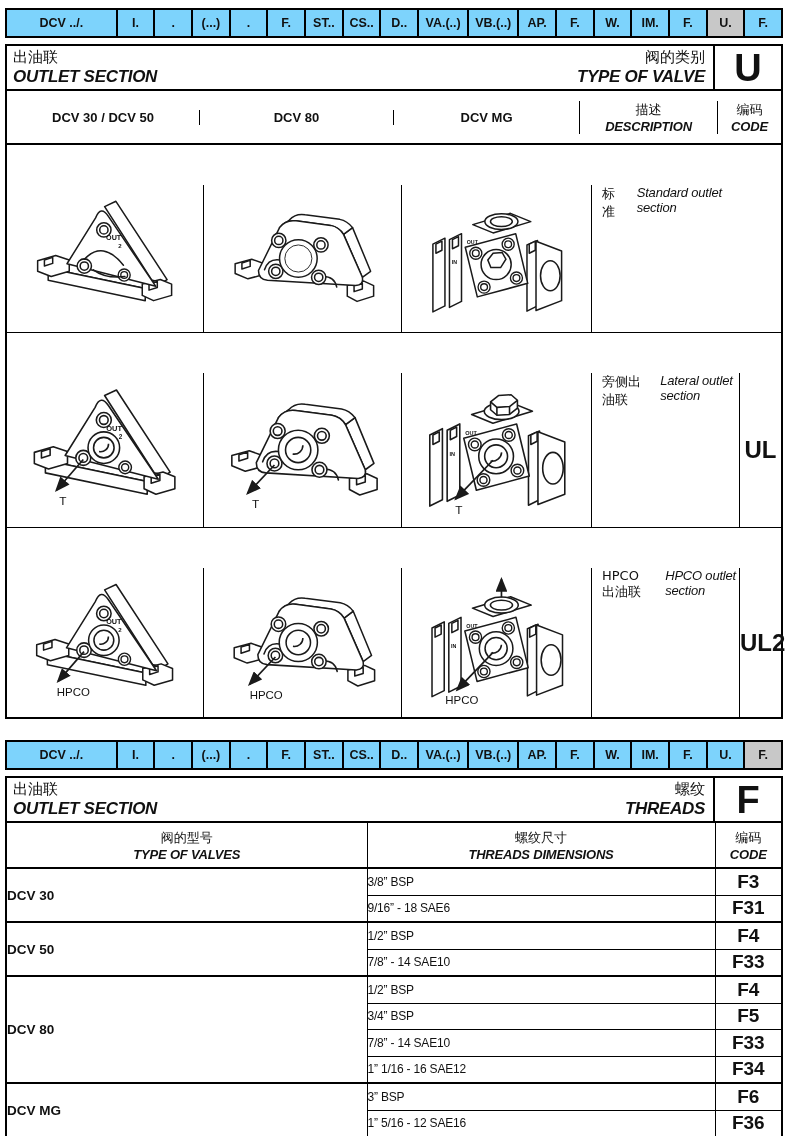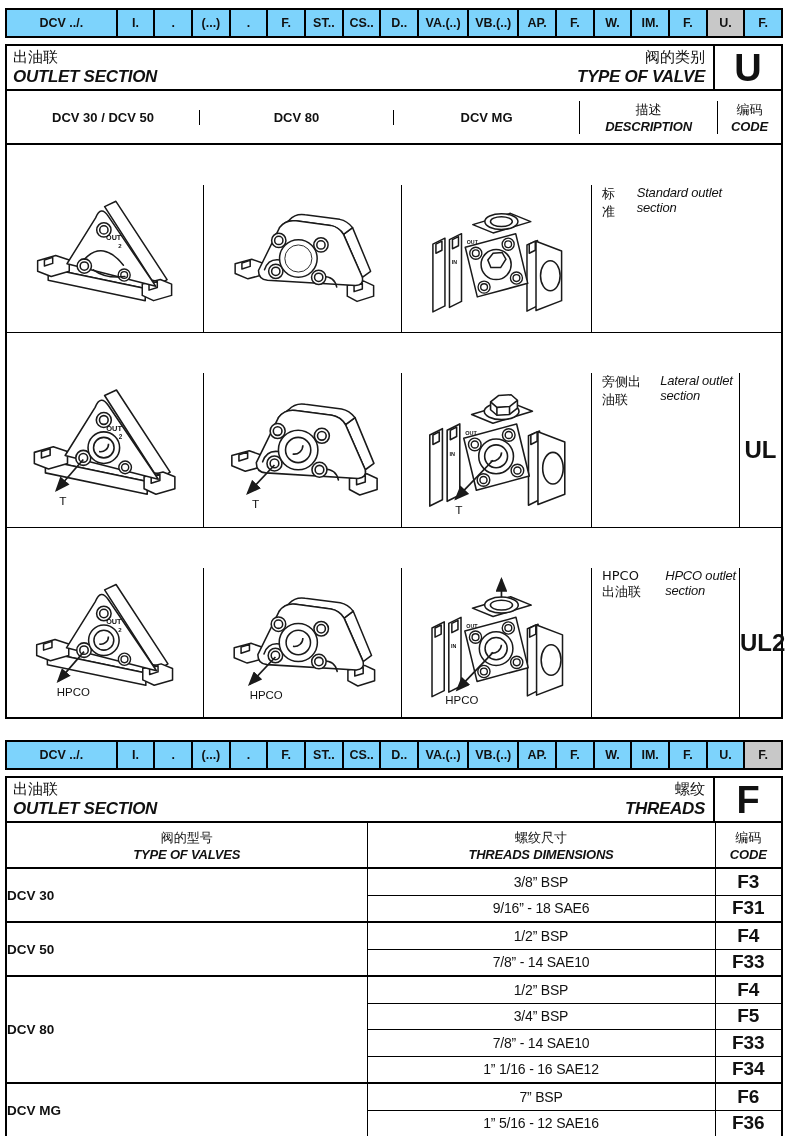--- a/index.html
+++ b/index.html
@@ -56,21 +56,21 @@
   .arrow{stroke:#1a1a1a;stroke-width:2.2;fill:none;}
 
   
   .gapmid{height:21px;}
   table.tt{border-collapse:collapse;width:100%;table-layout:fixed;}
   table.tt th,table.tt td{padding:0;}
   .h2row th{height:44px;border-bottom:2.5px solid #000;vertical-align:middle;text-align:center;}
   .h2row th,.tt td{border-left:1.5px solid #000;}
   .h2row th:first-child,.tt td.valve,.tt td.dim1{border-left:none;}
   td.valve{font-weight:bold;font-size:13.5px;padding-left:8px;vertical-align:middle;}
-  td.dim{font-size:14px;padding-left:8px;height:25.5px;vertical-align:middle;border-top:1px solid #000;letter-spacing:-0.2px;text-align:center;}
+  td.dim{font-size:12px;padding-left:8px;height:25.5px;vertical-align:middle;border-top:1px solid #000;letter-spacing:-0.2px;}
   td.fcode{text-align:center;font-weight:bold;font-size:19px;vertical-align:middle;border-top:1px solid #000;}
   tr.gt td{border-top:2px solid #000;}
   tr.first td{border-top:none;}
 </style>
 </head>
 <body>
 
 <svg width="0" height="0" style="position:absolute" aria-hidden="true">
   <defs>
     <marker id="ah" viewBox="0 0 10 8" refX="8.5" refY="4" markerWidth="9" markerHeight="7" orient="auto-start-reverse">
@@ -419,21 +419,21 @@
           <td class="dim">7/8” - 14 SAE10</td>
           <td class="fcode">F33</td>
         </tr>
         <tr>
           <td class="dim">1” 1/16 - 16 SAE12</td>
           <td class="fcode">F34</td>
         </tr>
 
         <tr class="gt">
           <td class="valve" rowspan="2">DCV MG</td>
-          <td class="dim">7” BSP</td>
+          <td class="dim">3” BSP</td>
           <td class="fcode">F6</td>
         </tr>
         <tr>
           <td class="dim">1” 5/16 - 12 SAE16</td>
           <td class="fcode">F36</td>
         </tr>
       </tbody>
     </table>
   </section>
 

